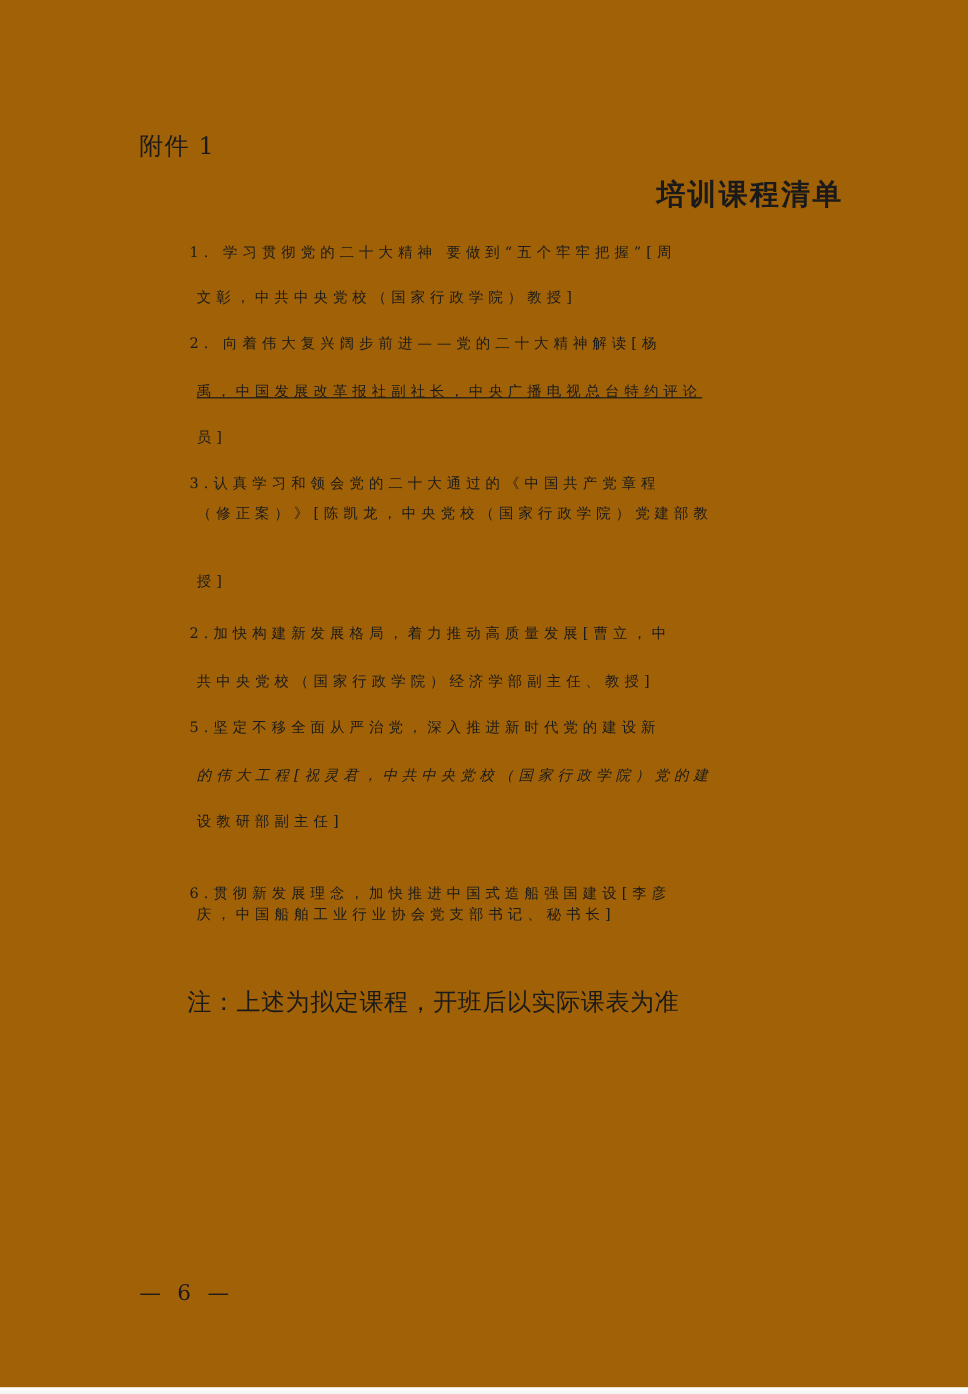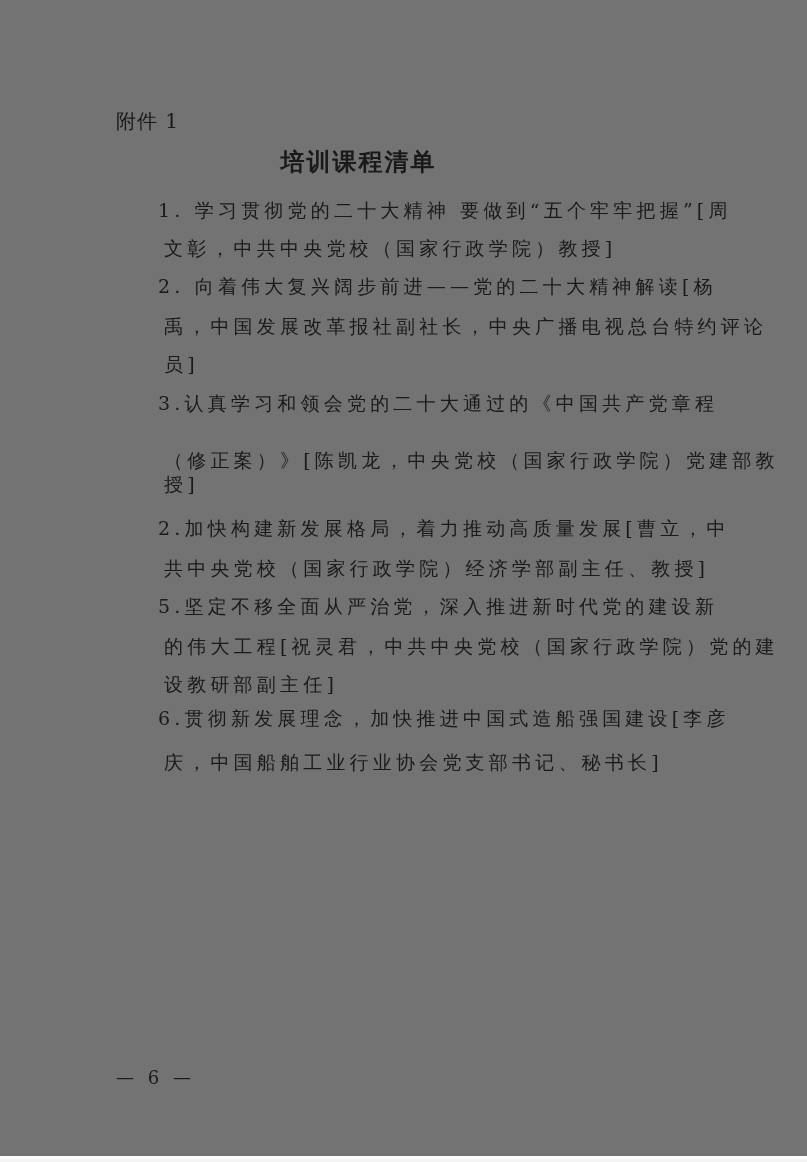--- a/index.html
+++ b/index.html
@@ -13,46 +13,46 @@
       position: relative;
       overflow: hidden;
       font-family: "DejaVu Serif", "Liberation Serif", serif;
       color: #1a1a1a;
     }
     .page {
       position: absolute;
       left: 0; top: 0;
       width: 807px;
       height: 1162px;
-      background: #737373;
+      background: #a16207;
     }
     .attachment-label {
       position: absolute;
       left: 116px;
       top: 108px;
       font-size: 20px;
       letter-spacing: 1px;
     }
     .title {
       position: absolute;
       left: 0;
       width: 703px;
       top: 146px;
-      text-align: center;
+      text-align: right;
       font-size: 24px;
       font-weight: bold;
       font-family: "DejaVu Sans", "Liberation Sans", sans-serif;
       letter-spacing: 2px;
       padding-left: 14px;
       box-sizing: border-box;
     }
     .line {
       position: absolute;
       white-space: nowrap;
-      font-size: 19px;
+      font-size: 12px;
       letter-spacing: 4.2px;
       line-height: 24px;
     }
     .indent { left: 158px; }
     .cont { left: 116px; margin-left: 48px; }
     .note {
       position: absolute;
       left: 156px;
       top: 822px;
       font-size: 20px;
@@ -84,43 +84,44 @@
 
   <div class="title">培训课程清单</div>
 
   <div>
     <div class="line indent" style="top:198px;">1. 学习贯彻党的二十大精神 要做到“五个牢牢把握”[周</div>
     <div class="line cont" style="top:236px;">文彰，中共中央党校（国家行政学院）教授]</div>
   </div>
 
   <div>
     <div class="line indent" style="top:274px;">2. 向着伟大复兴阔步前进——党的二十大精神解读[杨</div>
-    <div class="line cont" style="top:314px;">禹，中国发展改革报社副社长，中央广播电视总台特约评论</div>
+    <div class="line cont" style="top:314px;text-decoration:underline;">禹，中国发展改革报社副社长，中央广播电视总台特约评论</div>
     <div class="line cont" style="top:352px;">员]</div>
   </div>
 
   <div>
     <div class="line indent" style="top:391px;">3.认真学习和领会党的二十大通过的《中国共产党章程</div>
-    <div class="line cont" style="top:448px;text-align:center;">（修正案）》[陈凯龙，中央党校（国家行政学院）党建部教</div>
+    <div class="line cont" style="top:416px;text-align:center;">（修正案）》[陈凯龙，中央党校（国家行政学院）党建部教</div>
     <div class="line cont" style="top:472px;">授]</div>
   </div>
 
   <div>
     <div class="line indent" style="top:516px;">2.加快构建新发展格局，着力推动高质量发展[曹立，中</div>
     <div class="line cont" style="top:556px;">共中央党校（国家行政学院）经济学部副主任、教授]</div>
   </div>
 
   <div>
     <div class="line indent" style="top:594px;">5.坚定不移全面从严治党，深入推进新时代党的建设新</div>
-    <div class="line cont" style="top:634px;">的伟大工程[祝灵君，中共中央党校（国家行政学院）党的建</div>
+    <div class="line cont" style="top:634px;font-style:italic;">的伟大工程[祝灵君，中共中央党校（国家行政学院）党的建</div>
     <div class="line cont" style="top:672px;">设教研部副主任]</div>
   </div>
 
   <div>
-    <div class="line indent" style="top:706px;">6.贯彻新发展理念，加快推进中国式造船强国建设[李彦</div>
+    <div class="line indent" style="top:732px;">6.贯彻新发展理念，加快推进中国式造船强国建设[李彦</div>
     <div class="line cont" style="top:750px;">庆，中国船舶工业行业协会党支部书记、秘书长]</div>
   </div>
 
+  <div class="note">注：上述为拟定课程，开班后以实际课表为准</div>
 
   <div class="page-number">— 6 —</div>
 
   <div class="bottom-edge"></div>
 </div>
 
 </body></html>

